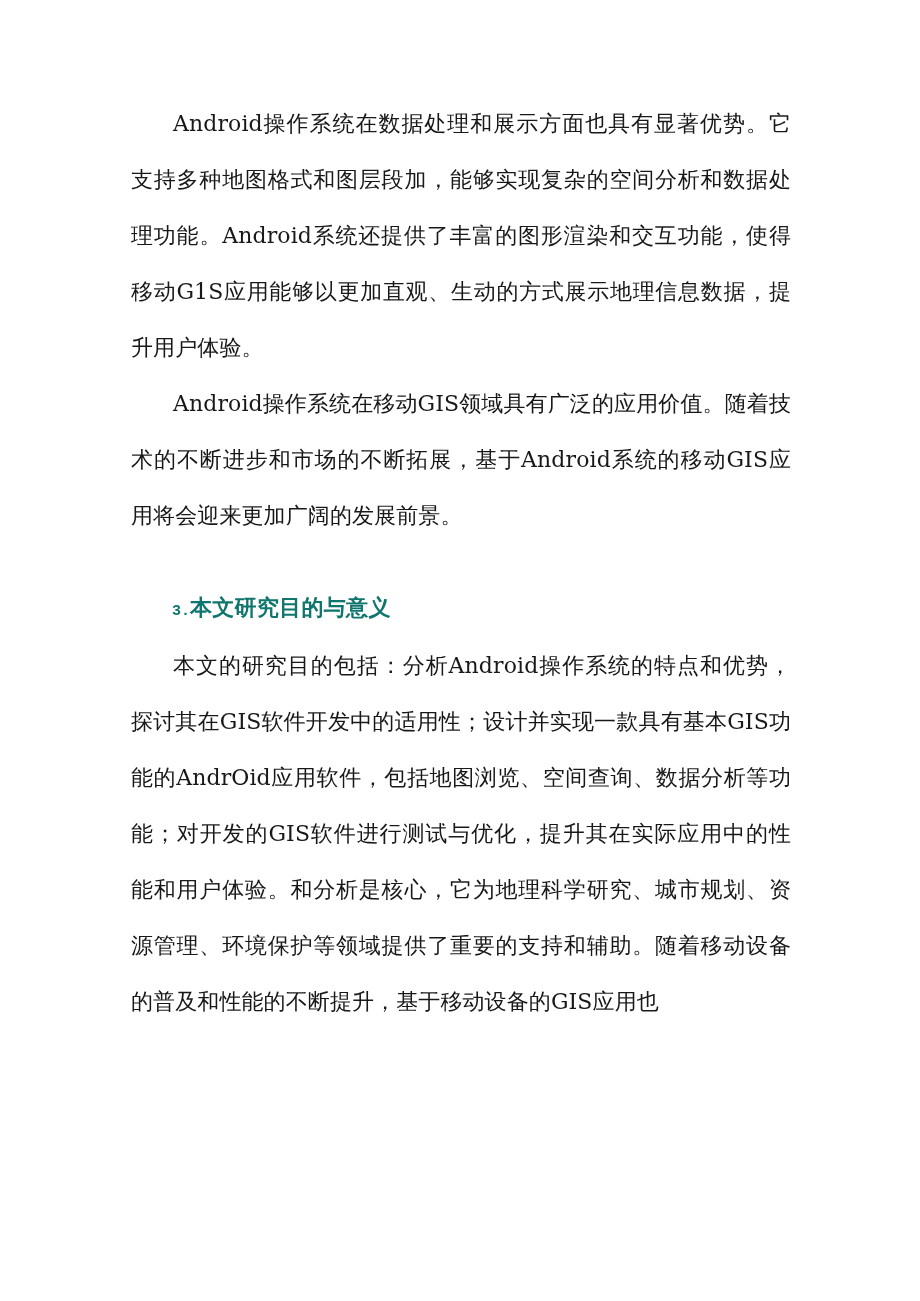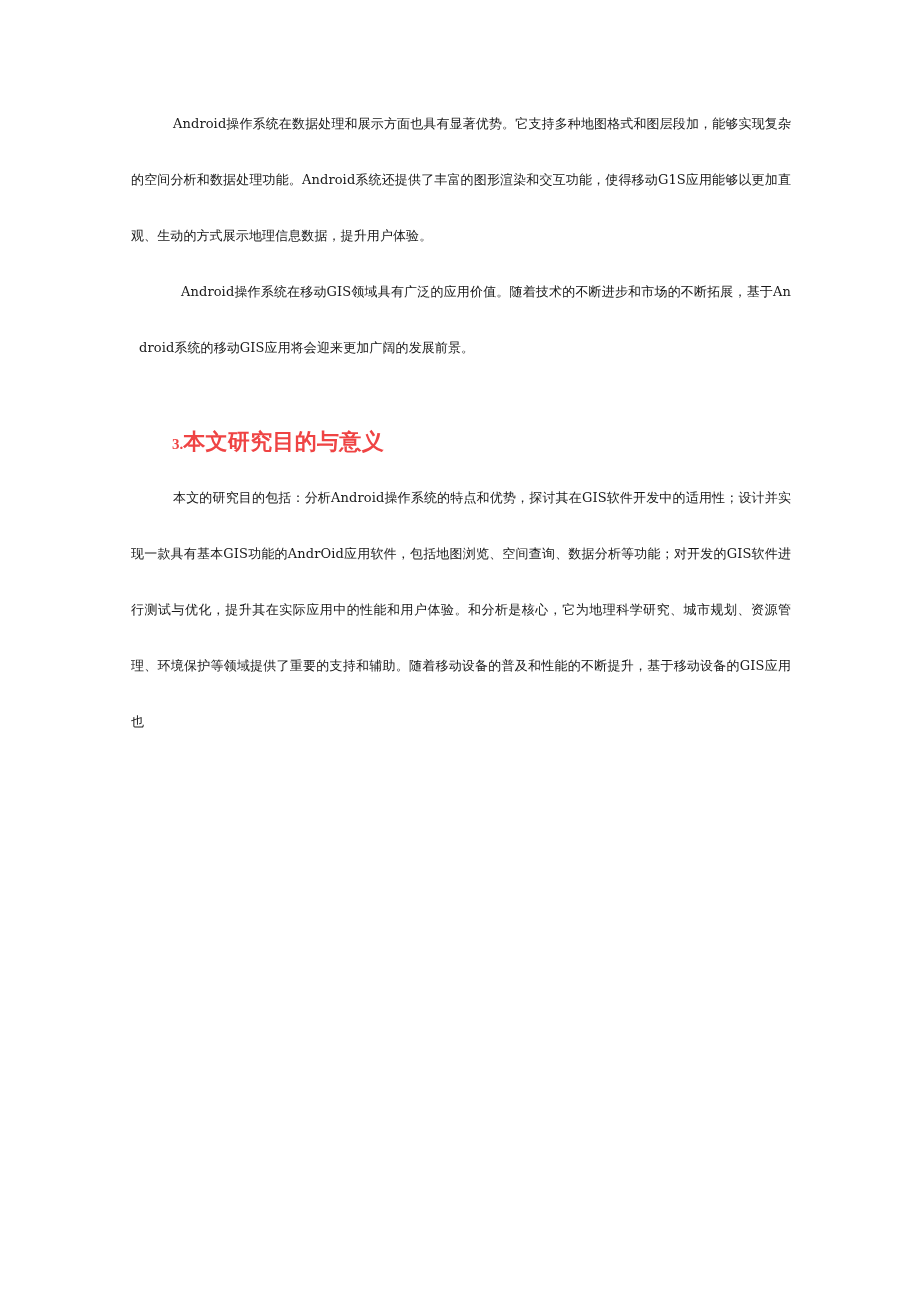--- a/index.html
+++ b/index.html
@@ -30,52 +30,52 @@
   .content {
     position: absolute;
     left: 131px;
     top: 96px;
     width: 660px;
   }
 
   .para {
     margin: 0;
     padding: 0;
-    font-size: 13px;
+    font-size: 22px;
     line-height: 56px;
     text-align: justify;
     text-justify: inter-ideograph;
     text-indent: 42px;
     letter-spacing: 0.1px;
     color: #181818;
     word-break: break-all;
   }
 
   
   .heading {
     margin: 0;
     padding: 0;
     height: 56px;
     line-height: 56px;
-    font-family: Liberation Serif, serif;
+    font-family: Liberation Mono, monospace;
     font-weight: 700;
     font-size: 22px;
     text-indent: 41px;
-    color: #ef4444;
+    color: #0f766e;
     letter-spacing: 0.3px;
   }
   .heading .num {
     font-size: 15px;
     font-weight: 700;
     letter-spacing: 0;
   }
 
   .spacer-heading-top { height: 38px; }
 
-  .para + .para { margin-top: 0; margin-left: 8px; }
+  .para + .para { margin-top: 0; }
 </style>
 </head>
 <body>
 
 <div class="page">
   <div class="content">
 
     <p class="para">Android操作系统在数据处理和展示方面也具有显著优势。它支持多种地图格式和图层段加，能够实现复杂的空间分析和数据处理功能。Android系统还提供了丰富的图形渲染和交互功能，使得移动G1S应用能够以更加直观、生动的方式展示地理信息数据，提升用户体验。</p>
 
     <p class="para">Android操作系统在移动GIS领域具有广泛的应用价值。随着技术的不断进步和市场的不断拓展，基于Android系统的移动GIS应用将会迎来更加广阔的发展前景。</p>

